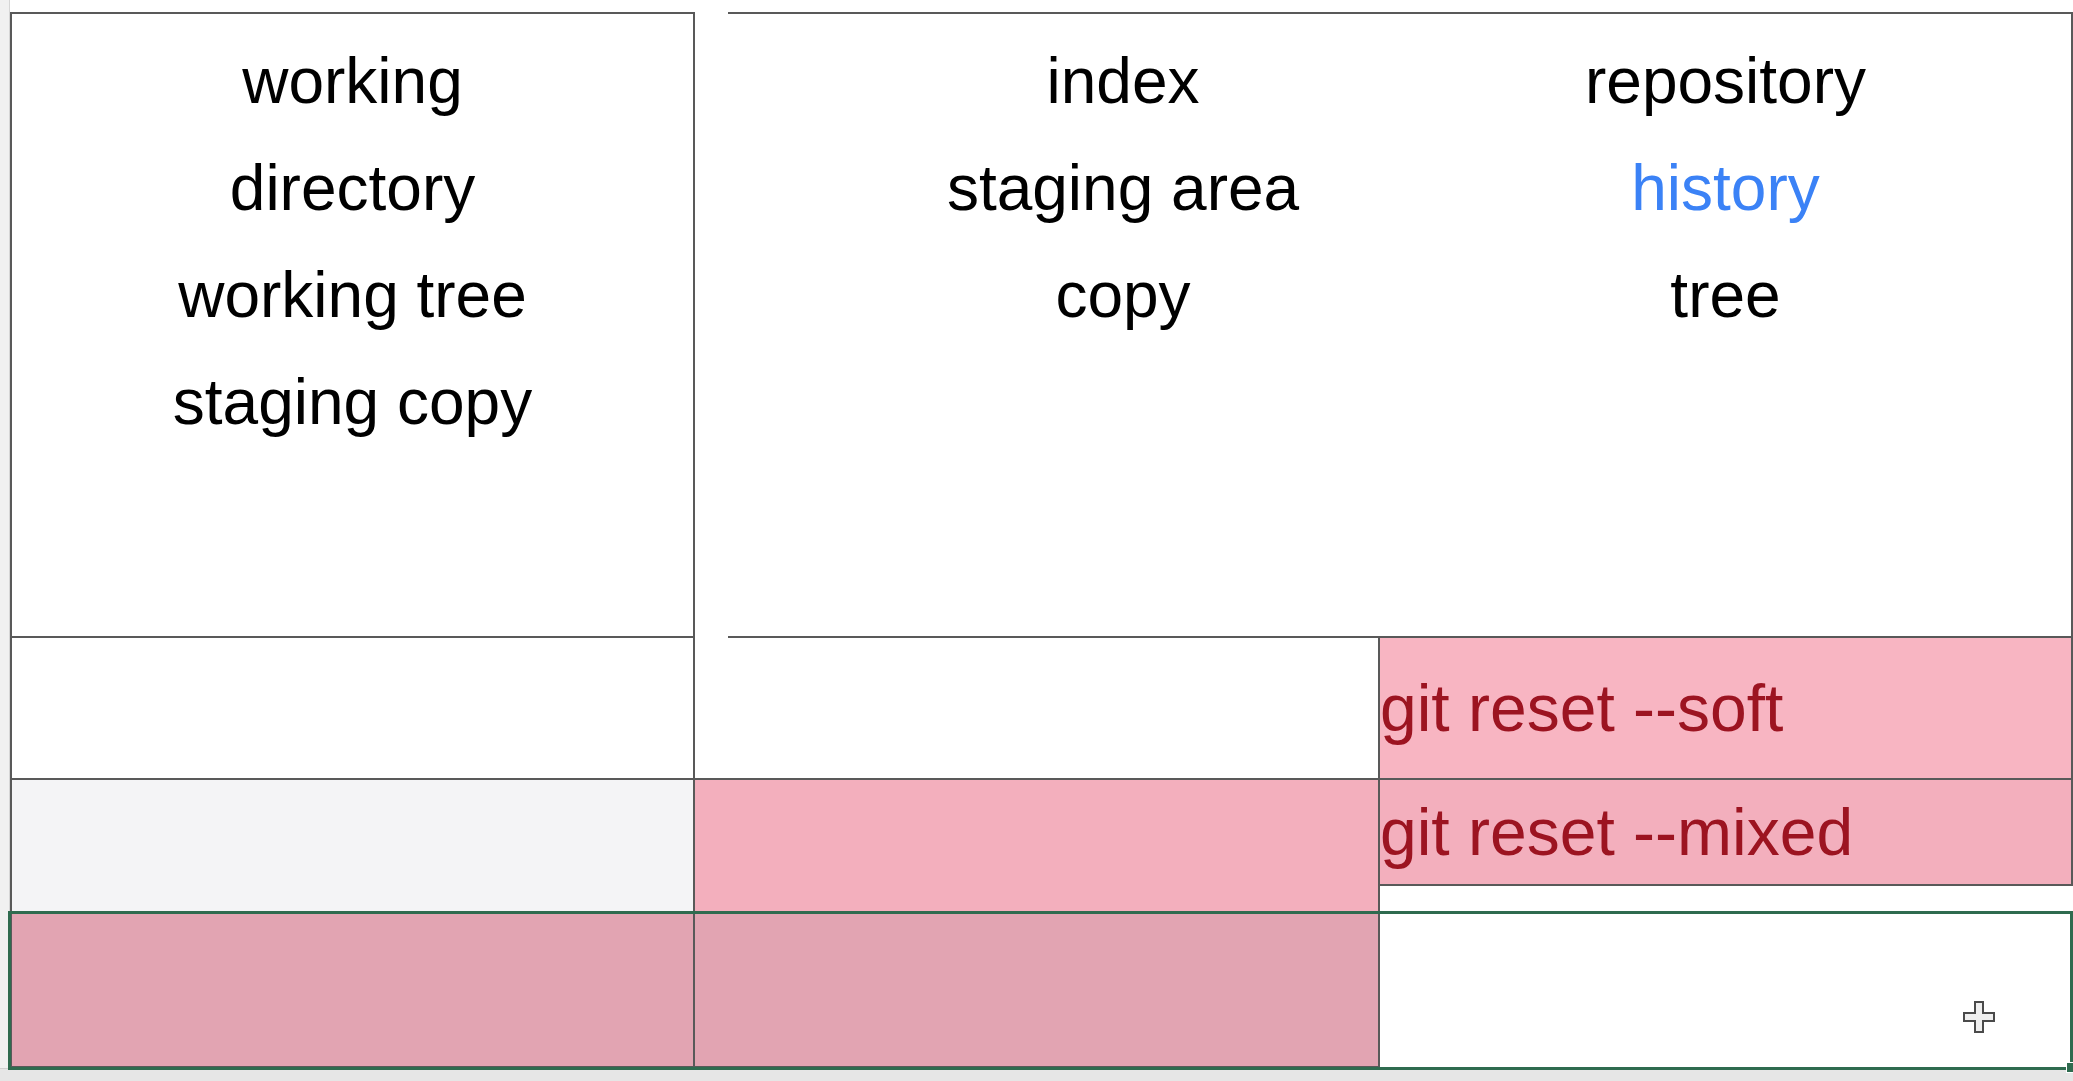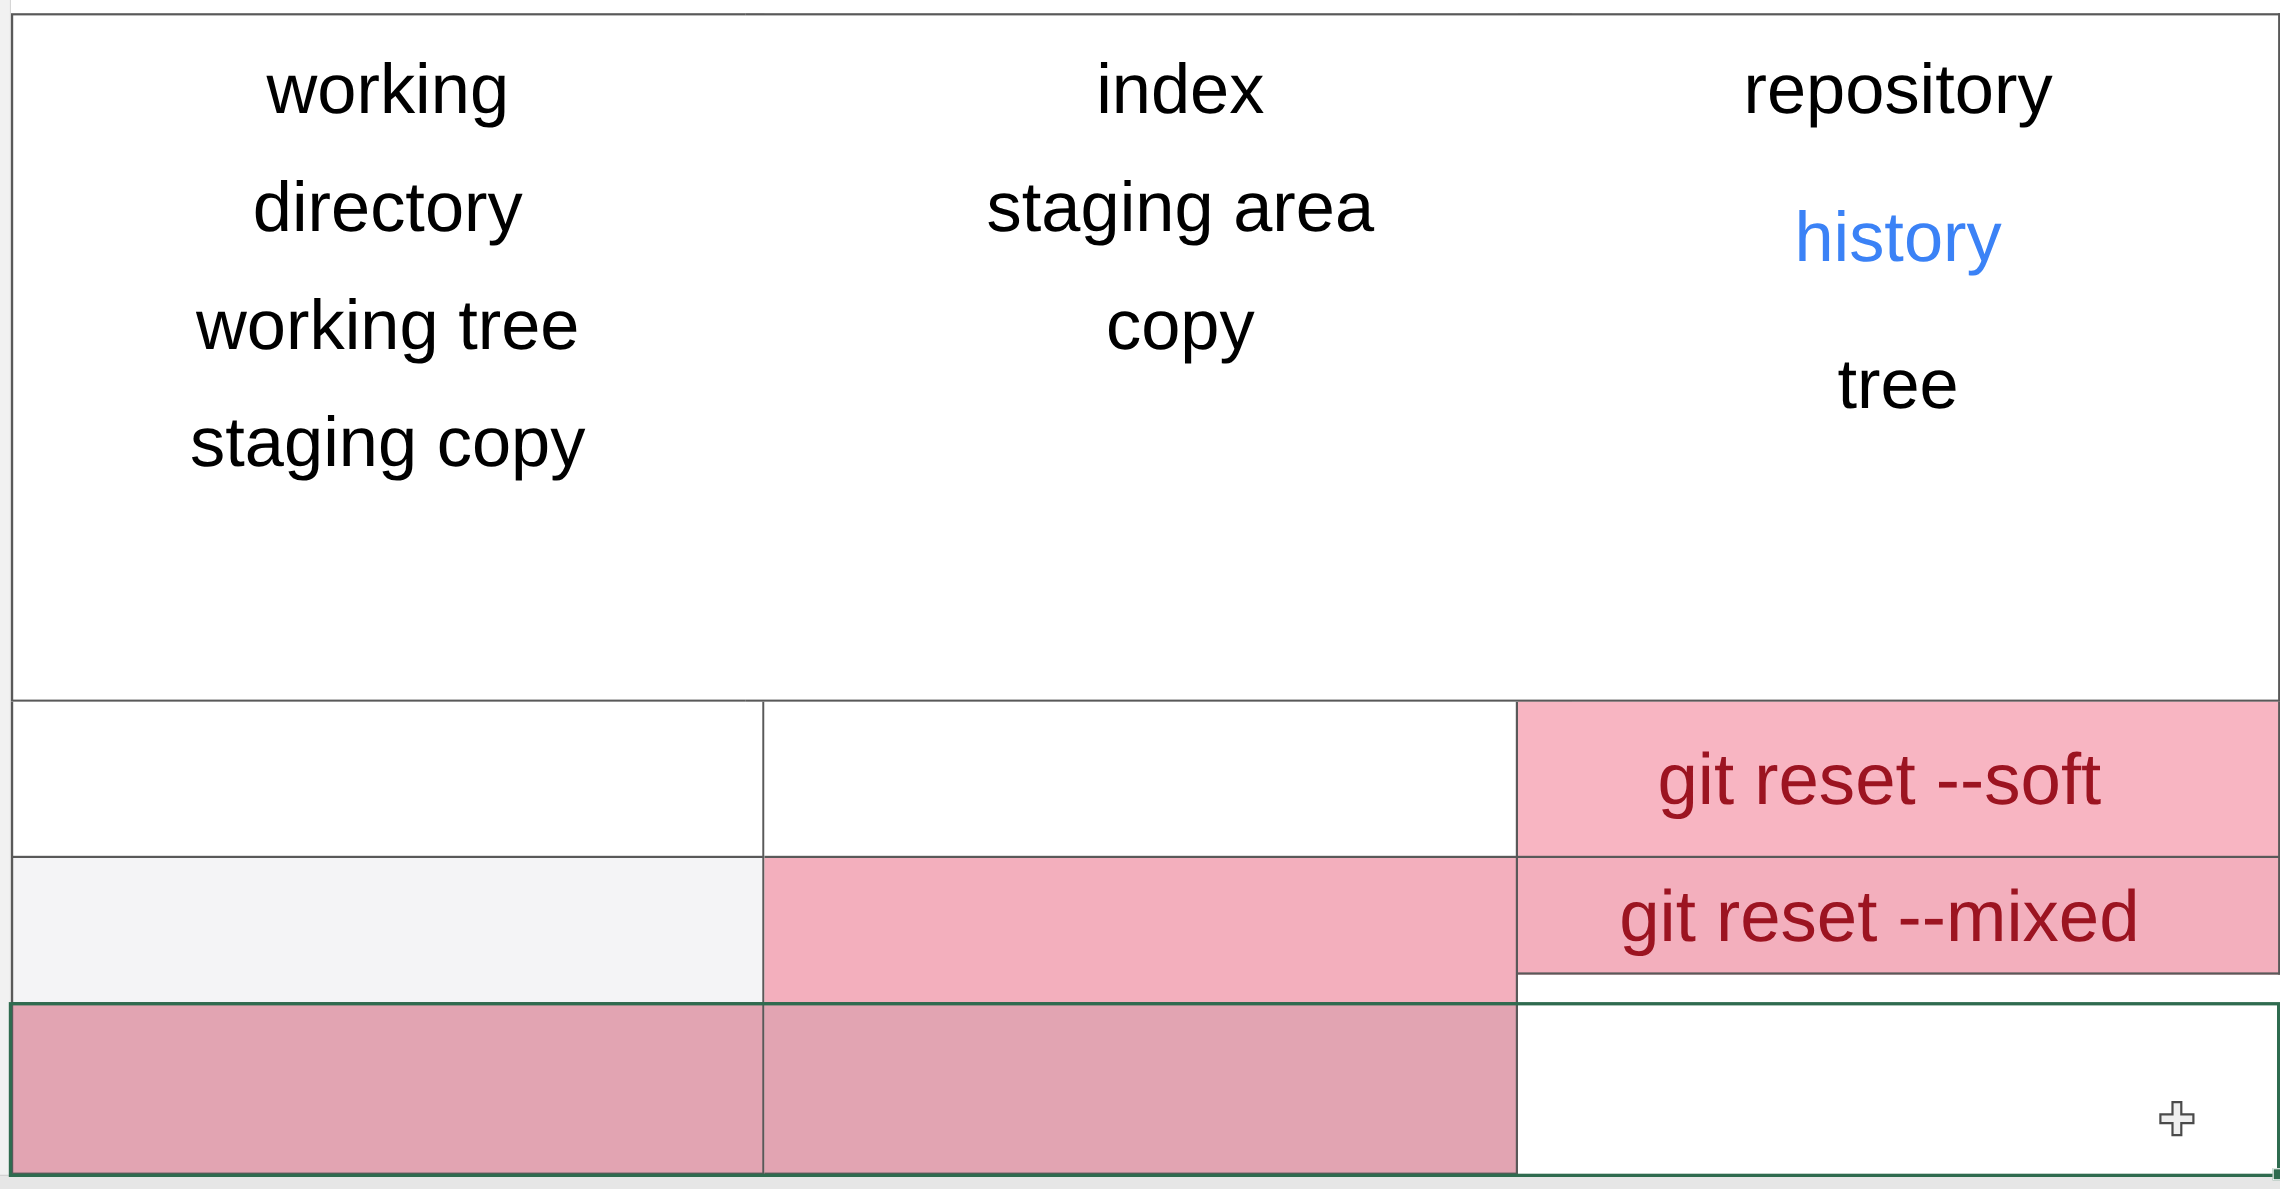--- a/index.html
+++ b/index.html
@@ -78,21 +78,21 @@
     color: #000000;
     white-space: nowrap;
     text-align: center;
   }
   .hdr .line.blank { visibility: hidden; }
 
   
   .cmd-cell {
     display: flex;
     align-items: center;
-    justify-content: center;
+    justify-content: flex-start;
     padding-right: 34px;
   }
   .cmd-text {
     font-size: 66px;
     line-height: 1;
     color: #9c1421;
     white-space: nowrap;
   }
 
   
@@ -136,28 +136,28 @@
 
   <div class="grid">
 
     <div class="cell hdr top-row first-col fill-white" style="left:0px; top:0px; width:685px; height:626px;">
       <div class="line" style="color: rgb(0, 0, 0);">working</div>
       <div class="line" style="color: #000000;">directory</div>
       <div class="line" style="color: rgb(0, 0, 0);">working tree</div>
       <div class="line" style="color: rgb(0, 0, 0);">staging copy</div>
     </div>
 
-    <div class="cell hdr top-row fill-white" style="left:668px; top:0px; width:751px; height:626px;padding-left:41px;">
+    <div class="cell hdr top-row fill-white" style="left:718px; top:0px; width:751px; height:626px;padding-left:41px;">
       <div class="line" style="color: rgb(0, 0, 0);">index</div>
       <div class="line" style="color: rgb(0, 0, 0);">staging area</div>
       <div class="line" style="color: rgb(0, 0, 0);">copy</div>
       <div class="line blank" style="color: rgb(0, 0, 0);"></div>
     </div>
 
-    <div class="cell hdr top-row fill-white" style="left:1370px; top:0px; width:693px; height:626px;gap:27px;">
+    <div class="cell hdr top-row fill-white" style="left:1370px; top:0px; width:693px; height:626px;">
       <div class="line" style="color: rgb(0, 0, 0);">repository</div>
       <div class="line" style="color: #3b82f6;">history</div>
       <div class="line" style="color: rgb(0, 0, 0);">tree</div>
       <div class="line blank" style="color: rgb(0, 0, 0);"></div>
     </div>
 
     <div class="cell first-col fill-white" style="left: 0px; top: 626px; width: 685px; height: 142px; background: rgb(255, 255, 255);"></div>
 
     <div class="cell fill-white" style="left: 685px; top: 626px; width: 685px; height: 142px; background: rgb(255, 255, 255);"></div>
 

